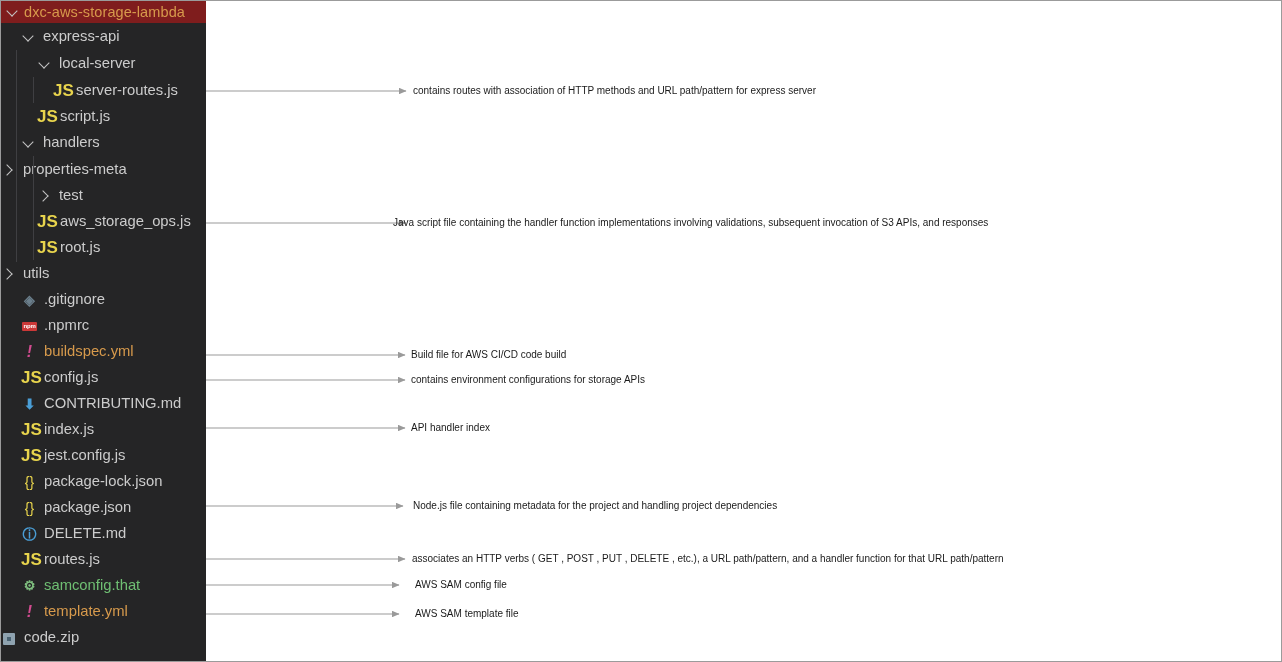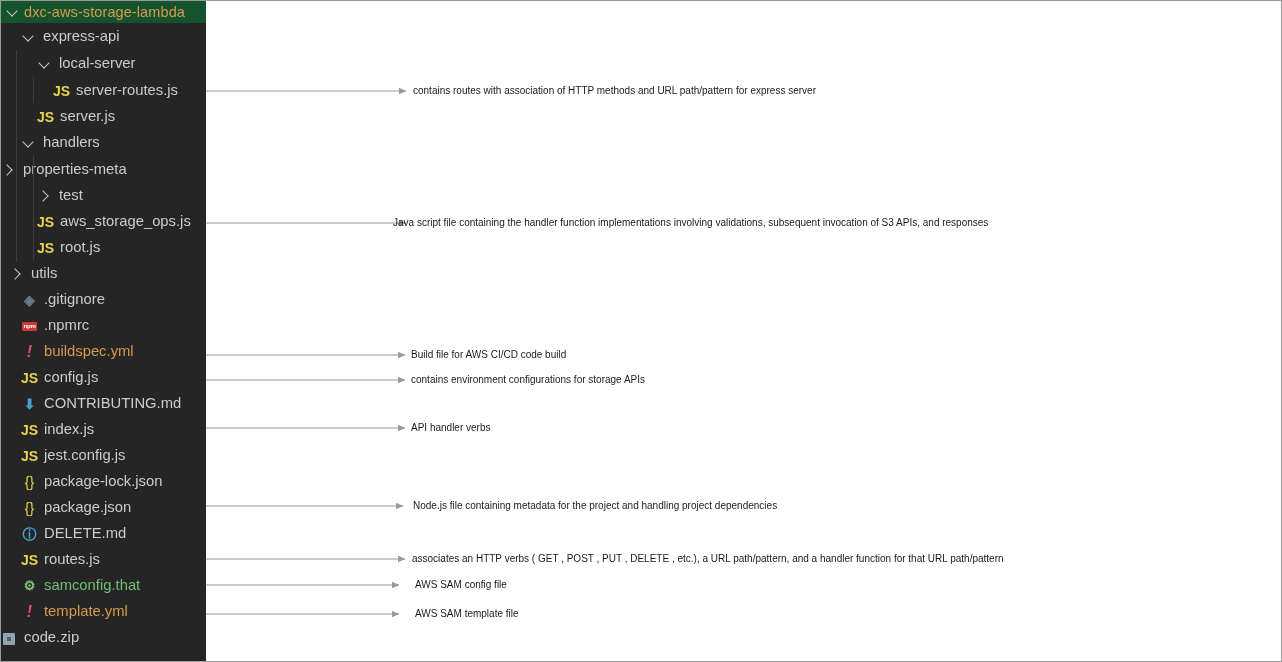--- a/index.html
+++ b/index.html
@@ -27,21 +27,21 @@
     width: 205px;
     height: 660px;
     background: #252526;
     box-sizing: border-box;
     overflow: hidden;
     z-index: 2;
   }
   #explorer-title {
     height: 22px;
     line-height: 22px;
-    background: #14532d;
+    background: #7f1d1d;
     color: #cfa04a;
     font-size: 14.5px;
     padding-left: 4px;
     display: flex;
     align-items: center;
     white-space: nowrap;
     letter-spacing: 0.1px;
   }
   #explorer-title .root-name {
     color: #d79a4c;
@@ -86,21 +86,21 @@
   .ficon {
     width: 17px;
     height: 16px;
     flex: 0 0 17px;
     position: relative;
     font-size: 11px;
     font-weight: bold;
     line-height: 16px;
     text-align: center;
   }
-  .ficon.js { color: #e8d44d; font-size: 14px; font-style: normal; text-align: center; }
+  .ficon.js { color: #e8d44d; font-size: 17px; font-style: normal; text-align: center; }
   .ficon.json { color: #e8d44d; font-size: 14px; font-weight: normal; }
   .ficon.yml { color: #d14b8f; font-size: 16px; font-style: italic; font-weight: bold; }
   .ficon.toml { color: #7fbf7f; font-size: 13px; }
   .ficon.md-blue { color: #4a9ed6; font-size: 14px; }
   .ficon.md-info { color: #4a9ed6; font-size: 14px; }
   .ficon.git { color: #6b7f8c; font-size: 14px; }
   .ficon.npm { position: relative; }
   .ficon.npm .npmbox {
     position: absolute;
     left: 1px; top: 4px;
@@ -186,21 +186,21 @@
           <line x1="113" y1="558" x2="404" y2="558" marker-end="url(#arrowhead)"></line>
           <line x1="150" y1="584" x2="398" y2="584" marker-end="url(#arrowhead)"></line>
           <line x1="145" y1="613" x2="398" y2="613" marker-end="url(#arrowhead)"></line>
         </g>
     </svg>
     <div id="ann-text-group">
         <div class="ann-text" style="left: 412px; top: 82px;">contains routes with association of HTTP methods and URL path/pattern for express server</div>
         <div class="ann-text" style="left: 392px; top: 214px;">Java script file containing the handler function implementations involving validations, subsequent invocation of S3 APIs, and responses</div>
         <div class="ann-text" style="left: 410px; top: 346px;">Build file for AWS CI/CD code build</div>
         <div class="ann-text" style="left: 410px; top: 371px;">contains environment configurations for storage APIs</div>
-        <div class="ann-text" style="left: 410px; top: 419px;">API handler verbs</div>
+        <div class="ann-text" style="left: 410px; top: 419px;">API handler index</div>
         <div class="ann-text" style="left: 412px; top: 497px;">Node.js file containing metadata for the project and handling project dependencies</div>
         <div class="ann-text" style="left: 411px; top: 550px; text-align: center;">associates an HTTP verbs ( GET , POST , PUT , DELETE , etc.), a URL path/pattern, and a handler function for that URL path/pattern</div>
         <div class="ann-text" style="left: 414px; top: 576px;">AWS SAM config file</div>
         <div class="ann-text" style="left: 414px; top: 605px;">AWS SAM template file</div>
       </div>
   </div>
 
   <div id="explorer">
 
     <div id="explorer-title">
@@ -216,21 +216,21 @@
         <div class="tree-row" style="position: absolute; left: 0px; right: 0px; top: 27px; padding-left: 36px;">
           <span class="chev down"></span>
           <span class="label c-grey">local-server</span>
         </div>
         <div class="tree-row" style="position: absolute; left: 0px; right: 0px; top: 54px; padding-left: 52px;">
           <span class="ficon js">JS</span>
           <span class="label c-grey">server-routes.js</span>
         </div>
         <div class="tree-row" style="position: absolute; left: 0px; right: 0px; top: 80px; padding-left: 36px;">
           <span class="ficon js">JS</span>
-          <span class="label c-grey">server.js</span>
+          <span class="label c-grey">script.js</span>
         </div>
         <div class="tree-row" style="position: absolute; left: 0px; right: 0px; top: 106px; padding-left: 20px;">
           <span class="chev down"></span>
           <span class="label c-grey">handlers</span>
         </div>
         <div class="tree-row" style="position: absolute; left: 0px; right: 0px; top: 133px; ">
           <span class="chev right"></span>
           <span class="label c-grey">properties-meta</span>
         </div>
         <div class="tree-row" style="position: absolute; left: 0px; right: 0px; top: 159px; padding-left: 36px;">
@@ -238,21 +238,21 @@
           <span class="label c-grey">test</span>
         </div>
         <div class="tree-row" style="position: absolute; left: 0px; right: 0px; top: 185px; padding-left: 36px;">
           <span class="ficon js">JS</span>
           <span class="label c-grey">aws_storage_ops.js</span>
         </div>
         <div class="tree-row" style="position: absolute; left: 0px; right: 0px; top: 211px; padding-left: 36px;">
           <span class="ficon js">JS</span>
           <span class="label c-grey">root.js</span>
         </div>
-        <div class="tree-row" style="position: absolute; left: 0px; right: 0px; top: 237px;  margin-left: 8px;">
+        <div class="tree-row" style="position: absolute; left: 0px; right: 0px; top: 237px; ">
           <span class="chev right"></span>
           <span class="label c-grey">utils</span>
         </div>
         <div class="tree-row" style="position: absolute; left: 0px; right: 0px; top: 263px; padding-left: 20px;">
           <span class="ficon git">◈</span>
           <span class="label c-grey">.gitignore</span>
         </div>
         <div class="tree-row" style="position: absolute; left: 0px; right: 0px; top: 289px; padding-left: 20px;">
           <span class="ficon npm">
             <span class="npmbox"></span>

